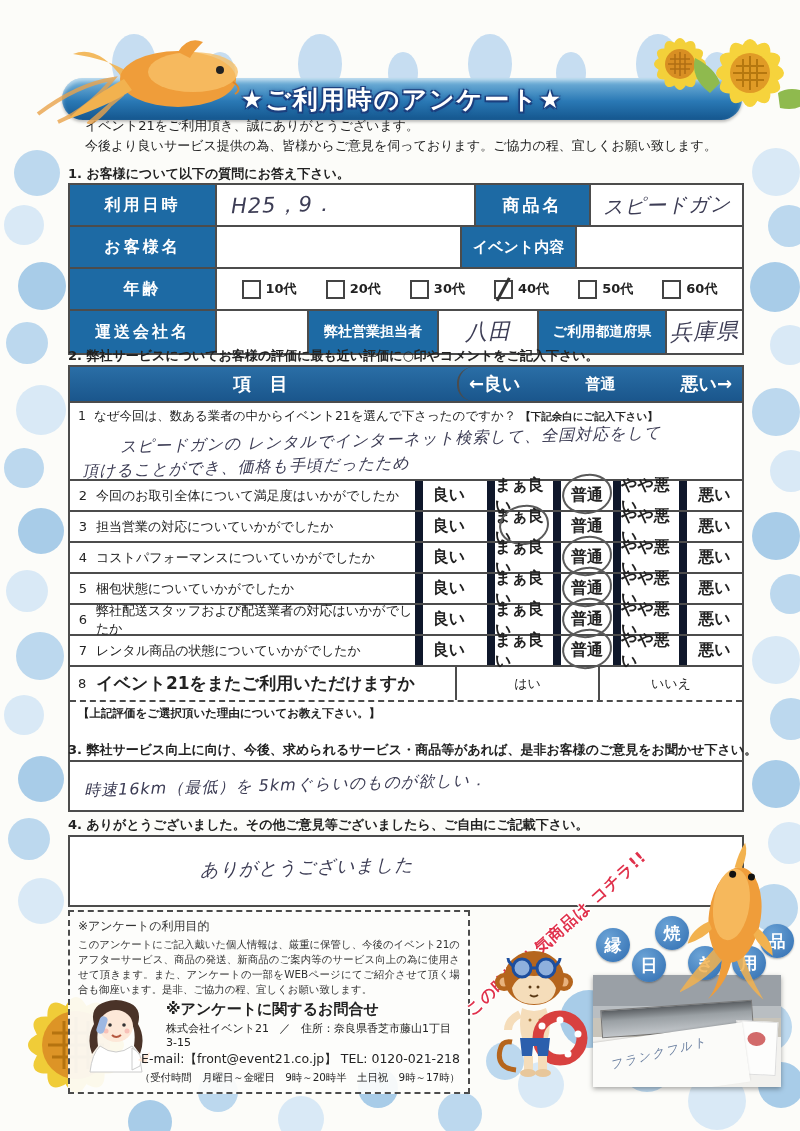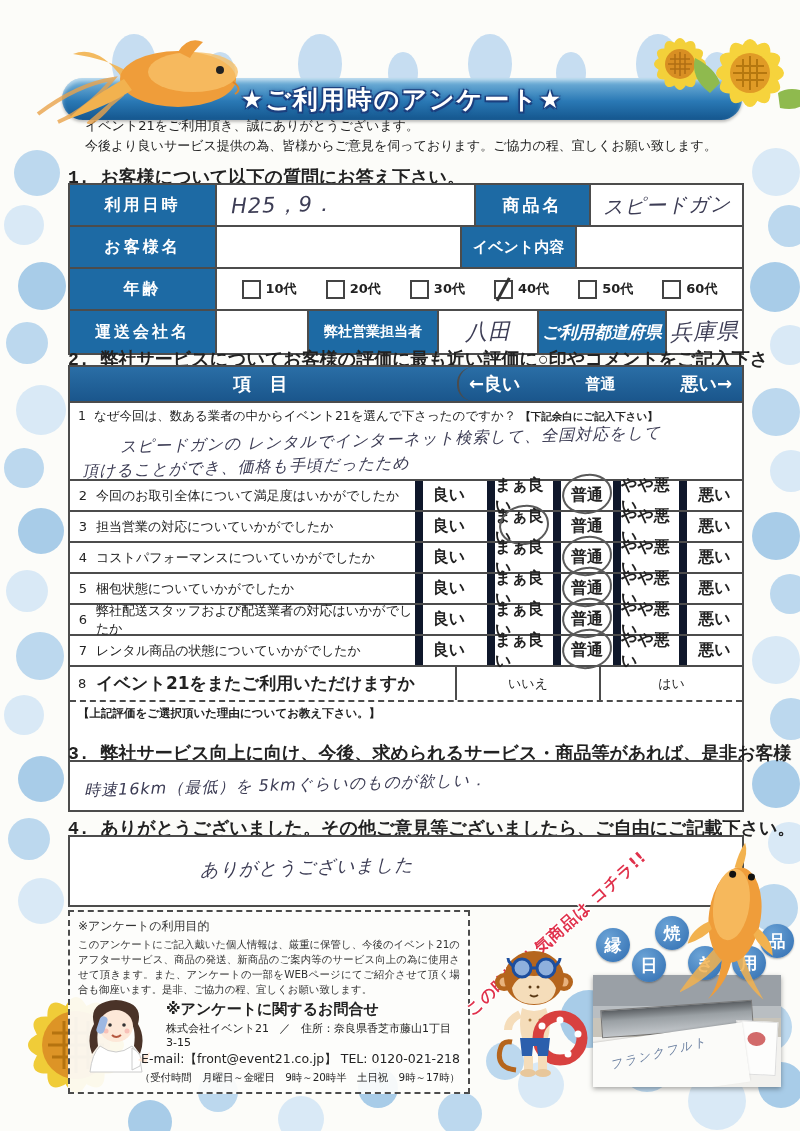--- a/index.html
+++ b/index.html
@@ -10,21 +10,21 @@
   
   .banner{position:absolute;left:62px;top:78px;width:680px;height:42px;z-index:2;
           background:linear-gradient(#7db9de,#2a79b5 55%,#14568e);border-radius:21px;
           display:flex;align-items:center;justify-content:center;
           box-shadow:0 2px 3px rgba(0,0,0,.25), inset 0 3px 4px rgba(255,255,255,.55);}
   .banner-title{color:#fff;font-size:25px;font-weight:bold;letter-spacing:2px;
           text-shadow:1.5px 1.5px 0 #1c3f7e,-1.5px -1.5px 0 #1c3f7e,1.5px -1.5px 0 #1c3f7e,-1.5px 1.5px 0 #1c3f7e,0 0 4px #1c3f7e;}
   .deco{position:absolute;z-index:3;}
   
   .intro{position:absolute;left:85px;top:116px;width:640px;font-size:13px;line-height:1.55;z-index:2;}
-  .sec-title{position:absolute;left:68px;font-size:18px;font-weight:bold;z-index:2;font-family:Liberation Mono, monospace;}
+  .sec-title{position:absolute;left:68px;font-size:13px;font-weight:bold;z-index:2;}
   
   .t1{position:absolute;left:68px;top:183px;width:672px;border:2px solid #4c4c4c;z-index:2;background:#fff;}
   .t1row{display:flex;height:40px;border-bottom:2px solid #4c4c4c;}
   .t1row:last-child{border-bottom:none;}
   .bl{background:#1d6aa4;color:#fff;font-weight:bold;display:flex;align-items:center;justify-content:center;
       font-size:16px;letter-spacing:3px;}
   .cell{display:flex;align-items:center;}
   .vline{border-left:2px solid #4c4c4c;}
   .hand{font-style:italic;color:#3d3d55;letter-spacing:1px;transform:rotate(-1.5deg);}
   .agewrap{flex:1;display:flex;align-items:center;justify-content:space-around;padding:0 10px;}
@@ -238,21 +238,21 @@
           </span>
       </div>
     </div>
     <div class="t1row" style="height:42px;">
       <div class="bl" style="width:145px;">運送会社名</div>
       <div class="cell vline" style="width:90px;"></div>
       <div class="bl vline" style="width:128px;font-size:14px;letter-spacing:0;">弊社営業担当者</div>
       <div class="cell vline" style="width:98px;justify-content:center;">
         <span class="hand" style="font-size:22px;">八田</span>
       </div>
-      <div class="bl vline" style="width:126px;font-size:17px;letter-spacing:0;font-style:italic;">ご利用都道府県</div>
+      <div class="bl vline" style="width:126px;font-size:14px;letter-spacing:0;">ご利用都道府県</div>
       <div class="cell vline" style="flex:1;justify-content:center;overflow:visible;">
         <span class="hand" style="font-size:22px;white-space:nowrap;">兵庫県</span>
       </div>
     </div>
   </div>
 
   <div class="sec-title" style="top:347px;">2. 弊社サービスについてお客様の評価に最も近い評価に○印やコメントをご記入下さい。</div>
   <div class="t2">
     <div class="t2head">
       <div class="koumoku">項 目</div>
@@ -325,22 +325,22 @@
       <div class="rate r3 circled">普通</div>
       <div class="rate r4">やや悪い</div>
       <div class="rate r5">悪い</div>
     </div>
 
     <div class="q8row">
       <div class="q8text">
         <span class="qn">8</span>
         <span>イベント21をまたご利用いただけますか</span>
       </div>
+      <div class="yn">はい</div>
       <div class="yn yn2">いいえ</div>
-      <div class="yn">はい</div>
     </div>
     <div class="reason">
       <span>【上記評価をご選択頂いた理由についてお教え下さい。】</span>
     </div>
   </div>
 
   <div class="sec-title" style="top:741px;">3. 弊社サービス向上に向け、今後、求められるサービス・商品等があれば、是非お客様のご意見をお聞かせ下さい。</div>
   <div class="box" style="top:760px;height:48px;">
     <div class="hand" style="font-size:16px;margin:10px 0 0 14px;">時速16km（最低）を 5kmぐらいのものが欲しい．</div>
   </div>

